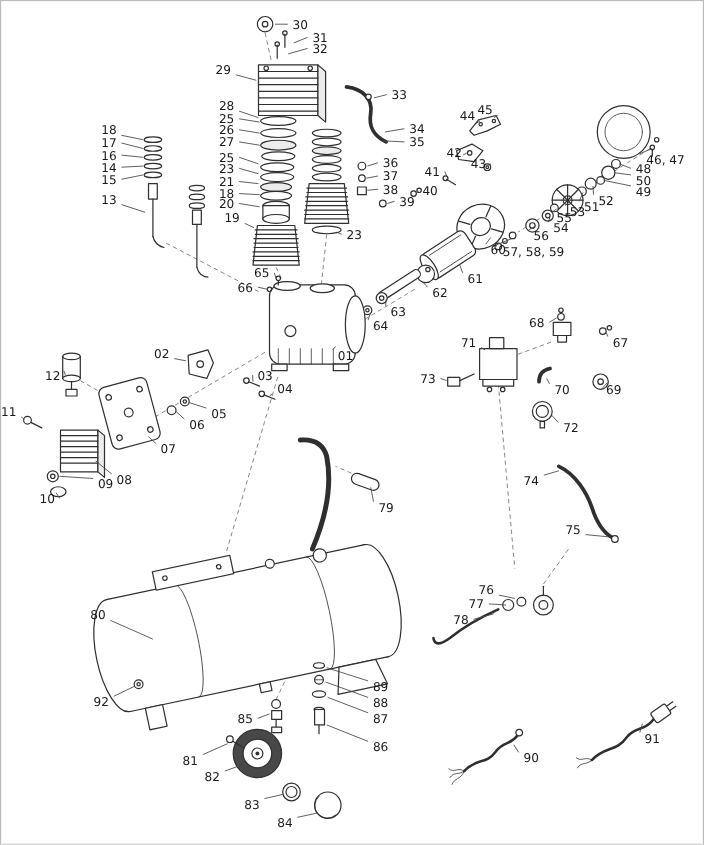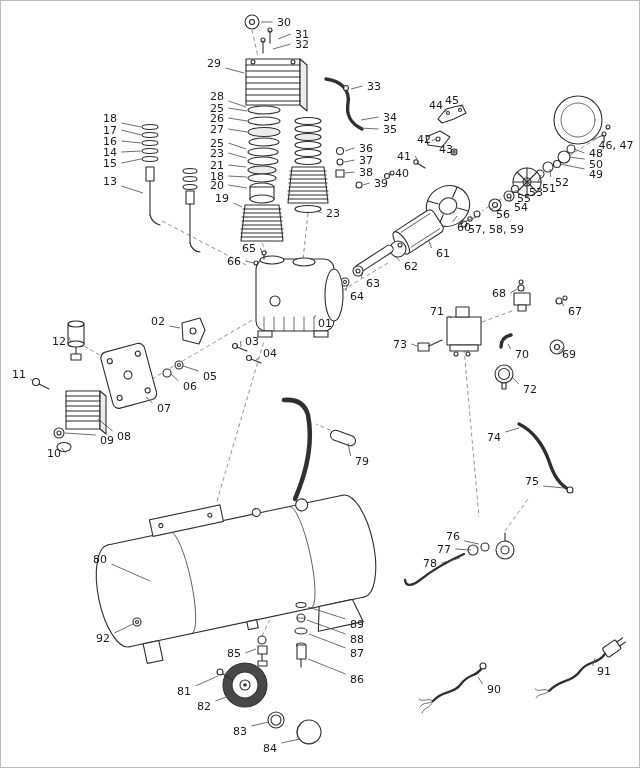--- a/index.html
+++ b/index.html
@@ -1,20 +1,19 @@
 <!DOCTYPE html>
 <html style="--line: #2f2f2f; --bg: #ffffff; --labelc: #1a1a1a; --tire: #484848;"><head>
 <meta charset="utf-8">
 <style>
   html,body{margin:0;padding:0;background:#f3f3f3;}
   .page{
     position:relative;width:640px;height:768px;margin:0 auto;
     background:var(--bg,#fff);border:1px solid #bbb;box-sizing:border-box;
     font-family:"DejaVu Sans", sans-serif;
-    padding-left:11px;
   }
   svg{display:block}
   .art{stroke:var(--line,#2f2f2f);fill:none;stroke-width:1.1;stroke-linecap:round;stroke-linejoin:round;}
   .art .fw{fill:#fff;}
   .art .fl{fill:#ececec;}
   .art .fd{fill:var(--tire,#484848);stroke:var(--line,#2f2f2f);}
   .art .thin{stroke-width:0.7;}
   .art .tube{stroke-width:3.4;}
   .art .tube2{stroke-width:2.3;}
   .art .handle{stroke-width:4.5;}

